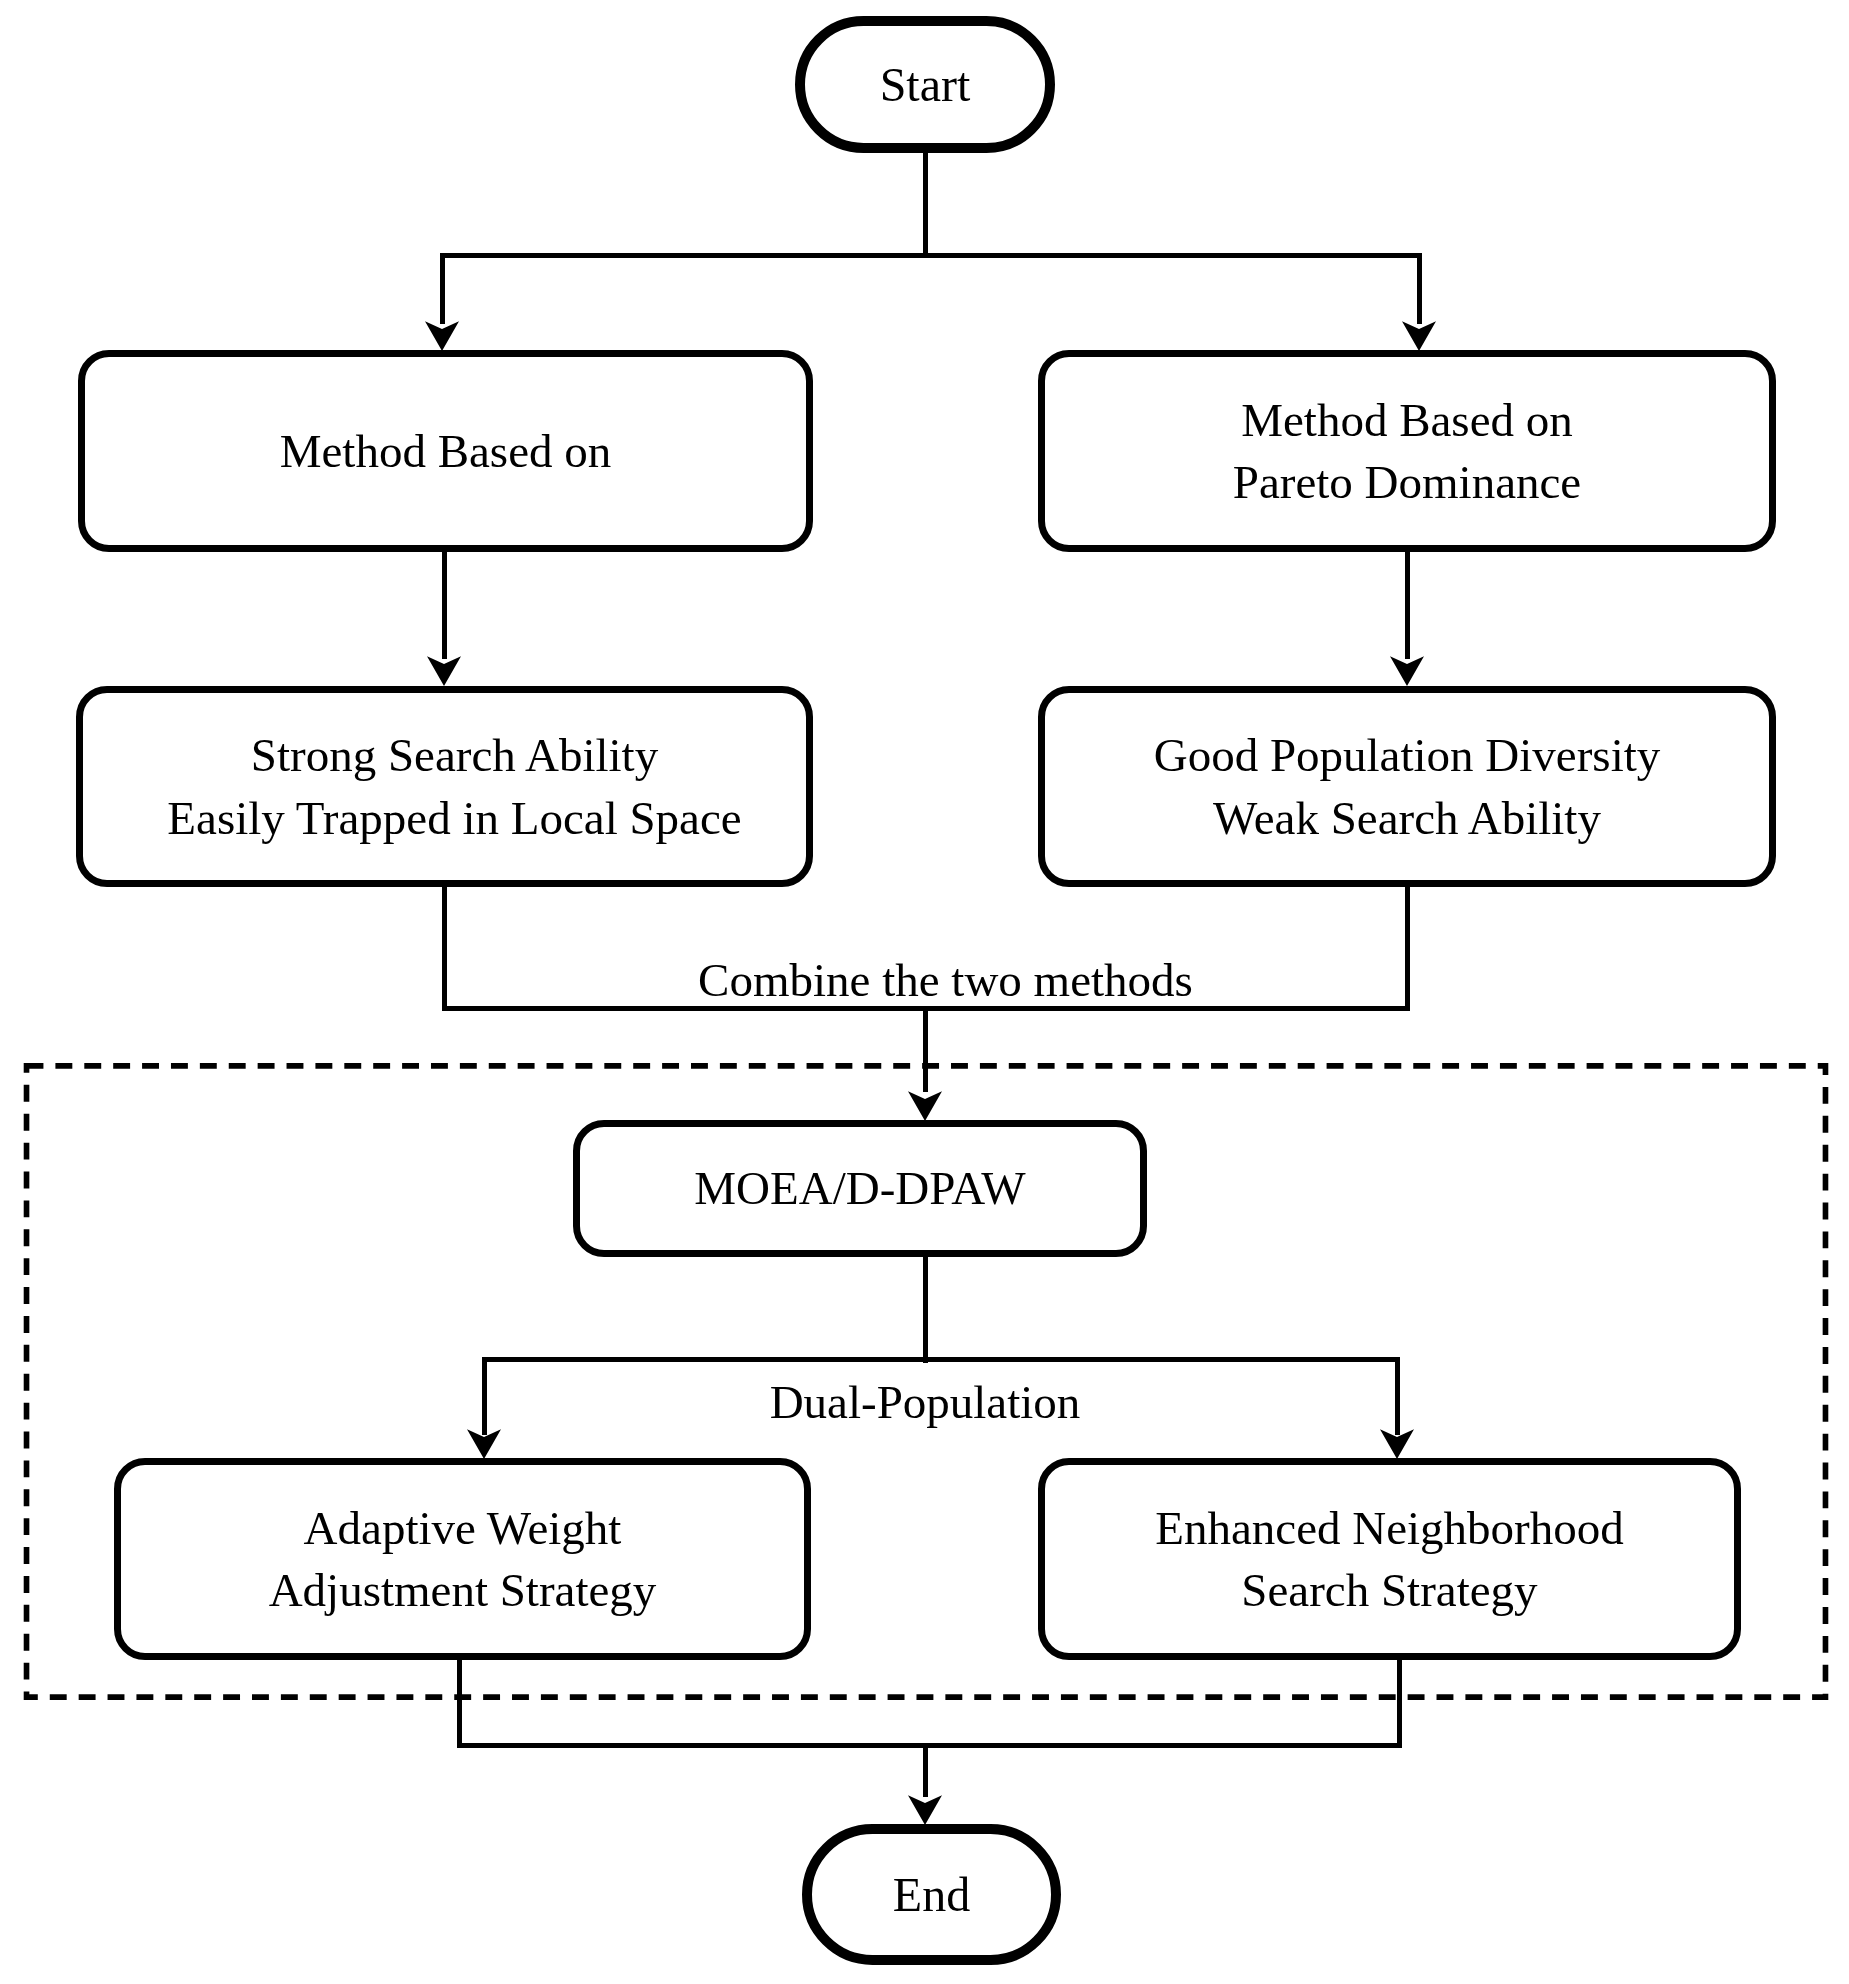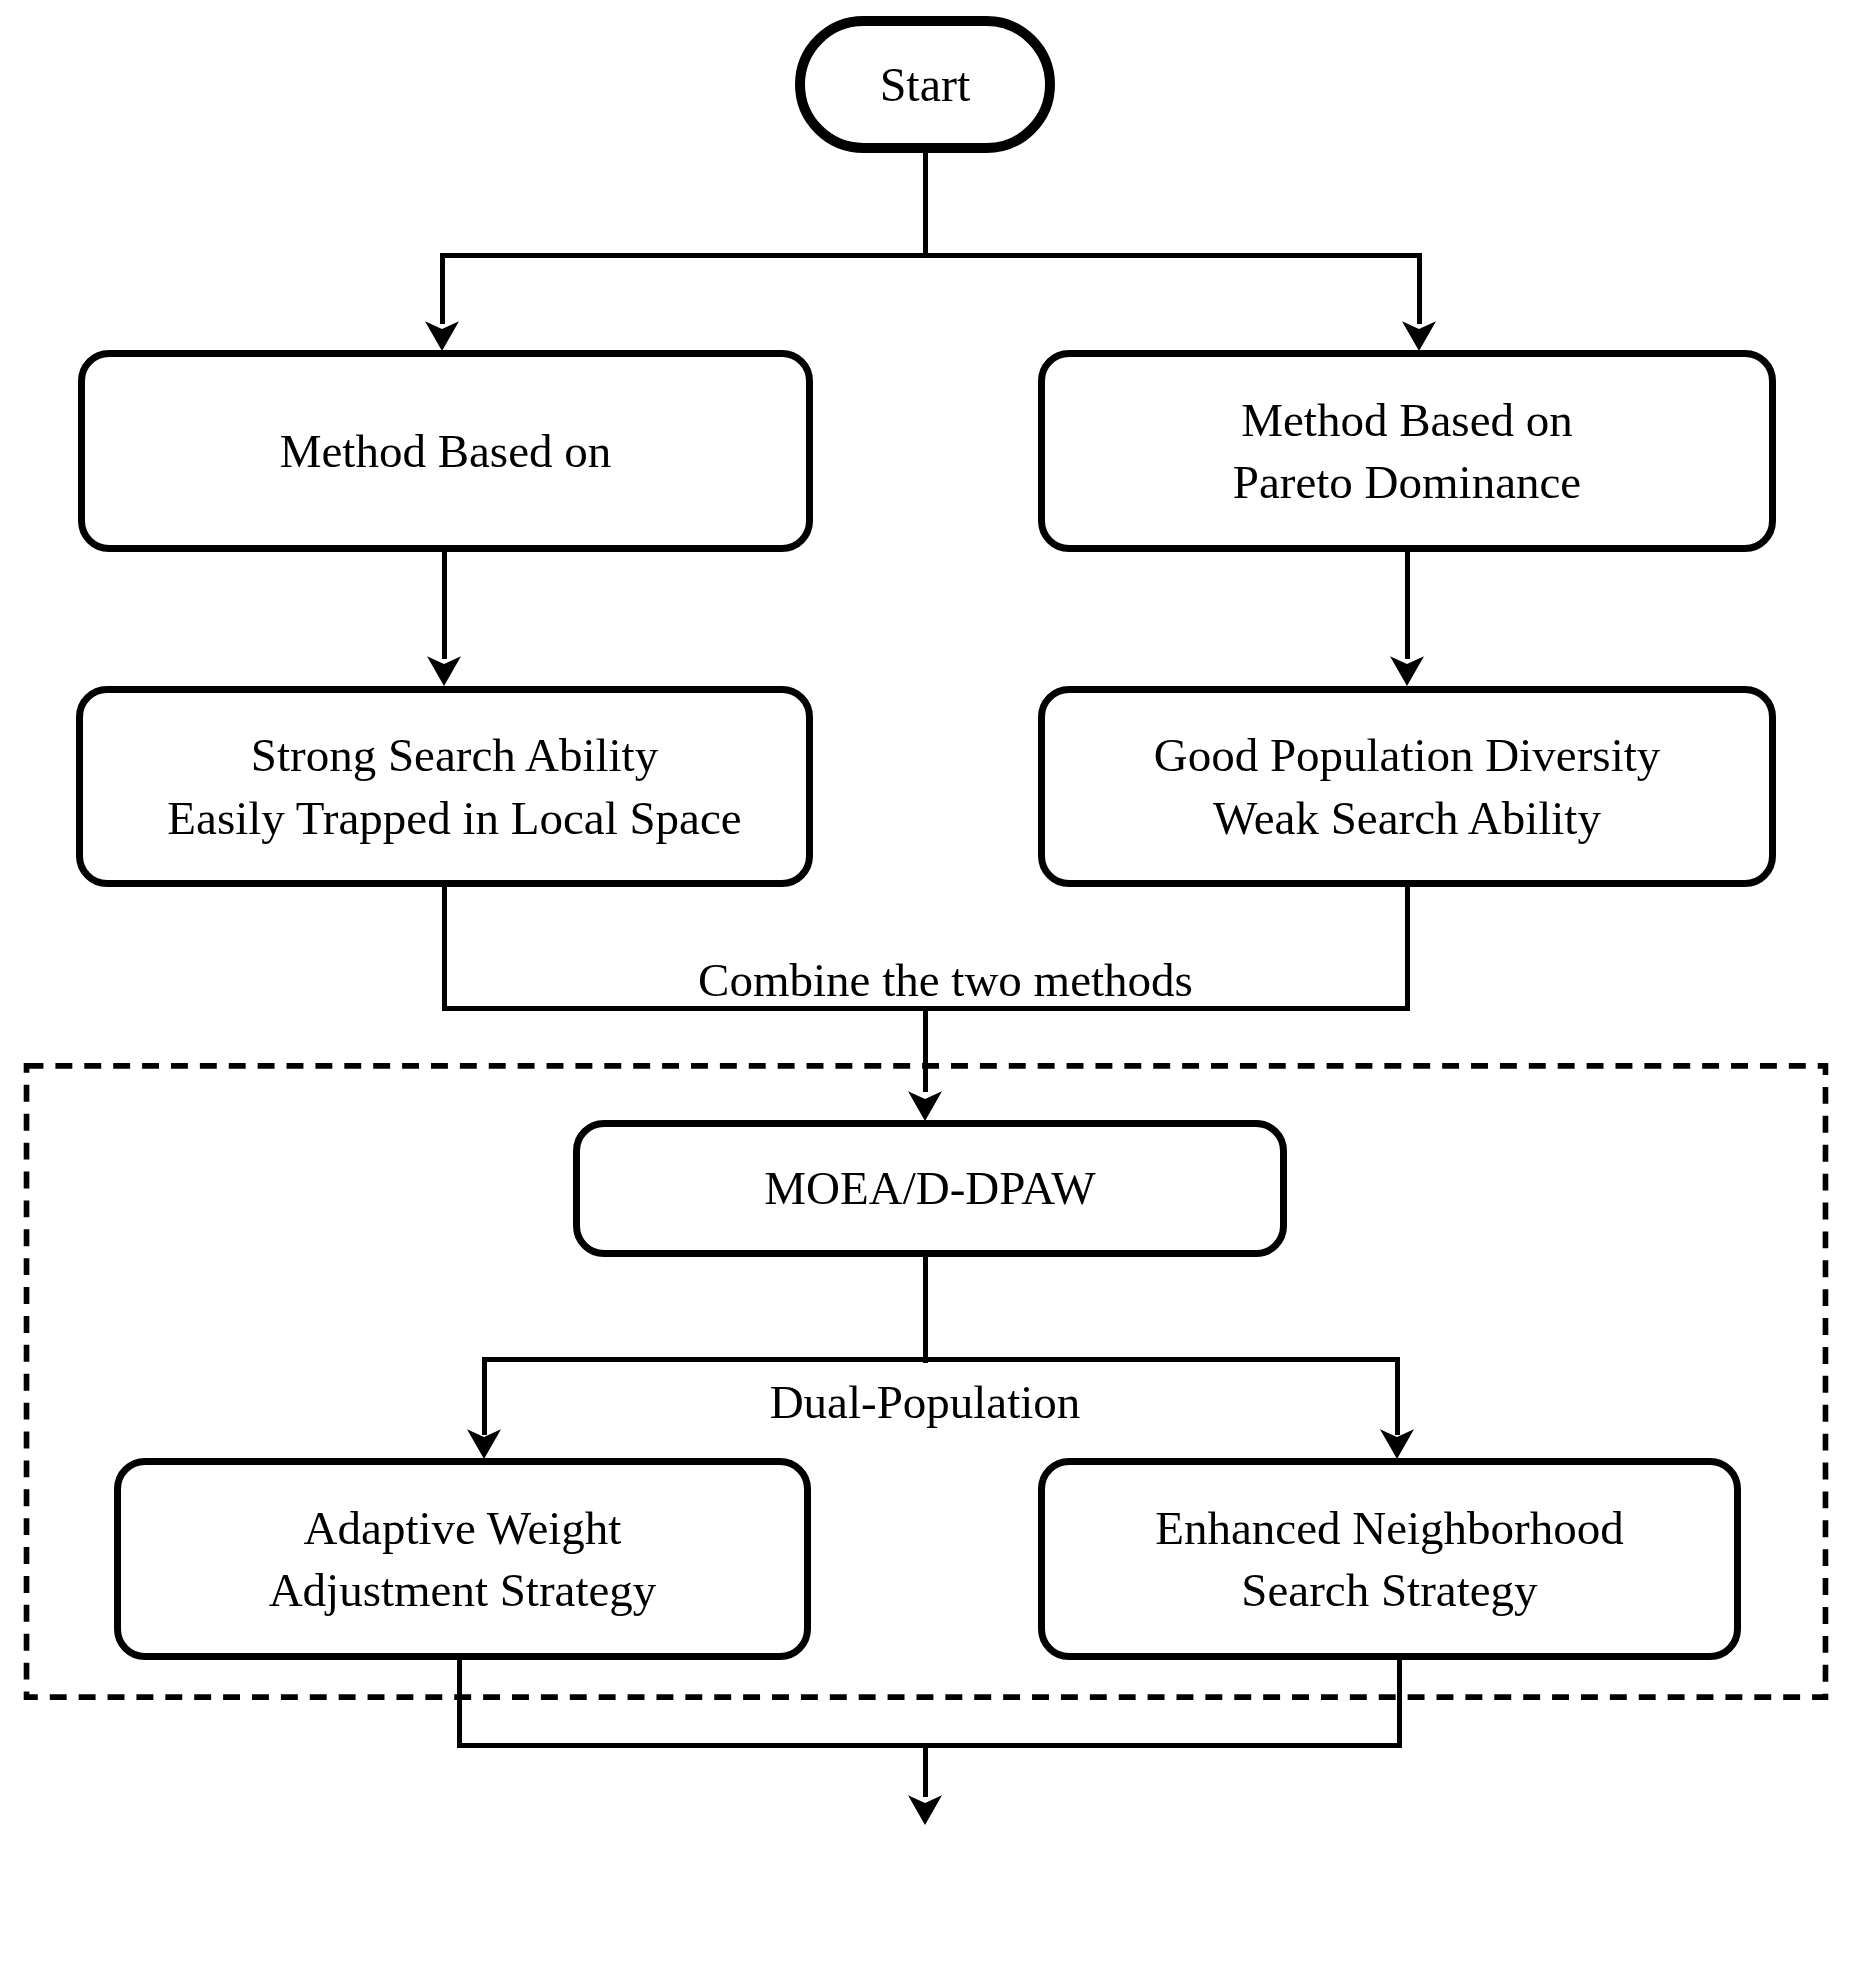--- a/index.html
+++ b/index.html
@@ -118,21 +118,21 @@
 
   <div class="line" style="left:923px; top:1006px; width:5px; height:86px;"></div>
   <svg class="arrow" style="left:908px; top:1091px;" width="34" height="30" viewBox="0 0 48 42">
     <polygon points="0,0 24,11 48,0 24,42"></polygon>
   </svg>
 
   <svg class="group-border" style="left:22.6px; top:1063px;" width="1806" height="637" viewBox="0 0 2561 904">
     <rect x="4" y="4" width="2553" height="896" fill="none" stroke="#000000" stroke-width="8" stroke-dasharray="24 17"></rect>
   </svg>
 
-  <div class="node" style="left:573px; top:1120px; width:714px; height:137px;text-align:right;">
+  <div class="node" style="left:573px; top:1120px; width:574px; height:137px;text-align:right;">
     <span class="l">MOEA/D-DPAW</span>
   </div>
 
   <div class="line" style="left:923px; top:1252px; width:5px; height:111px;"></div>
   <div class="line" style="left:482px; top:1357px; width:918px; height:5px;"></div>
   <div class="edge-label" style="left:502px; top:1374px; width:846px;">Dual-Population</div>
 
   <div class="line" style="left:482px; top:1357px; width:5px; height:78px;"></div>
   <svg class="arrow" style="left:467px; top:1429px;" width="34" height="30" viewBox="0 0 48 42">
     <polygon points="0,0 24,11 48,0 24,42"></polygon>
@@ -152,15 +152,18 @@
   </div>
 
   <div class="line" style="left:457px; top:1658px; width:5px; height:90px;"></div>
   <div class="line" style="left:1397px; top:1658px; width:5px; height:90px;"></div>
   <div class="line" style="left:457px; top:1743px; width:945px; height:5px;"></div>
   <div class="line" style="left:923px; top:1743px; width:5px; height:54px;"></div>
   <svg class="arrow" style="left:908px; top:1795px;" width="34" height="30" viewBox="0 0 48 42">
     <polygon points="0,0 24,11 48,0 24,42"></polygon>
   </svg>
 
+  <div class="node terminal" style="left:802px; top:1824px; width:259px; height:141px;">
+    <span class="l">End</span>
+  </div>
 
 </div>
 
 
 </body></html>

